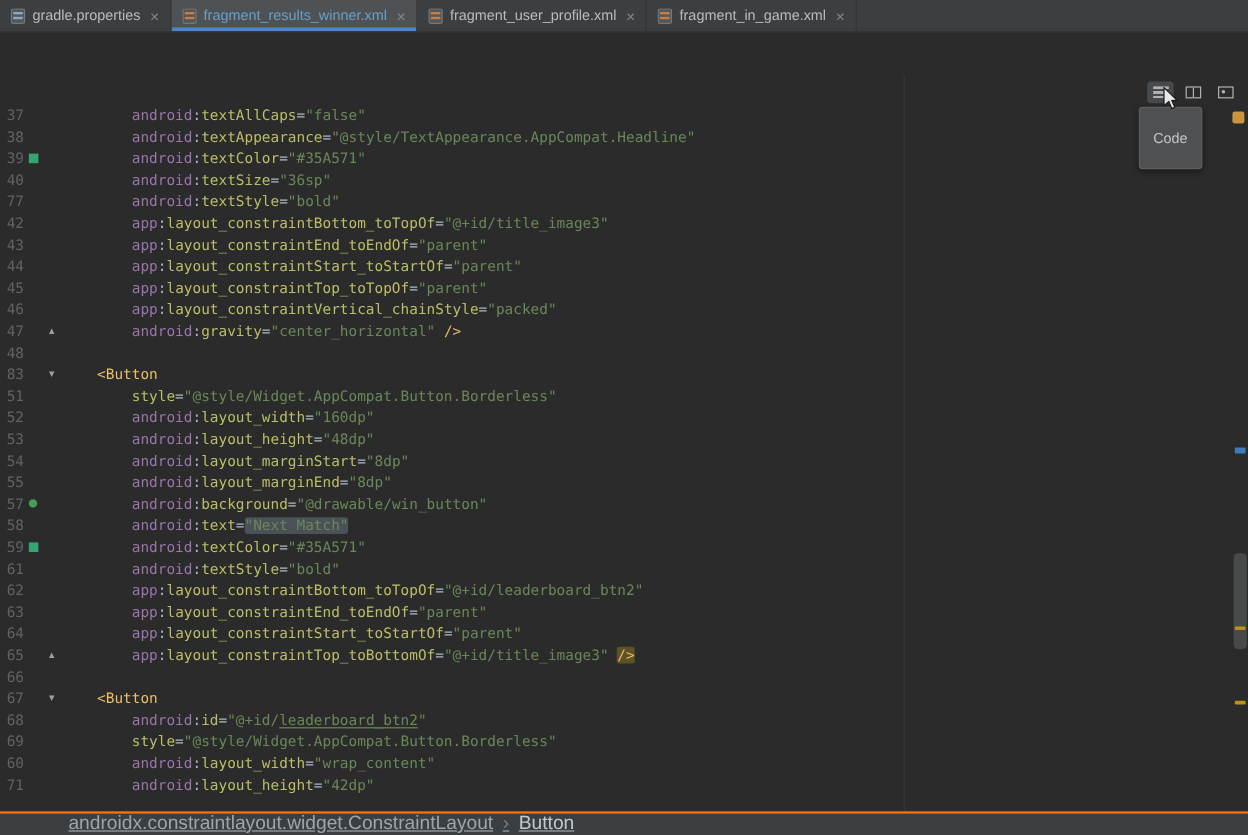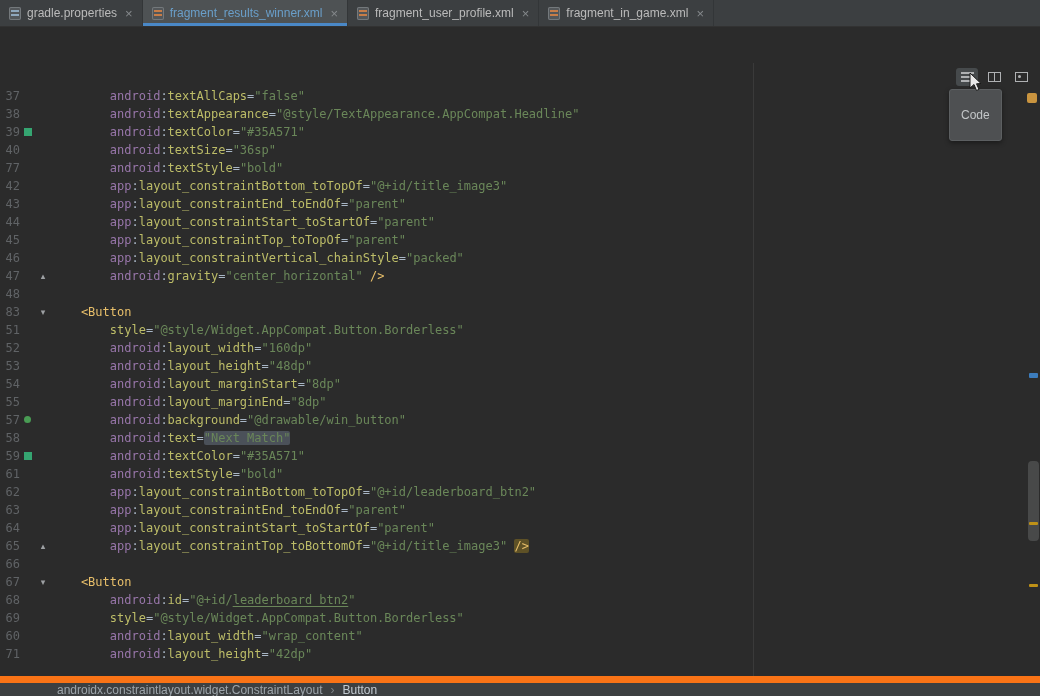--- a/index.html
+++ b/index.html
@@ -66,23 +66,23 @@
 
   
   .scrollbar { position:absolute; top:0; right:0; bottom:0; width:13px; z-index:4; }
   .analysis-indicator { position:absolute; top:30px; right:3px; width:10px; height:10px;
              border-radius:2px; background:var(--indicator,#c9943f); }
   .sb-thumb { position:absolute; left:1px; right:1px; top:398px; height:80px;
              background:rgba(140,142,144,0.30); border-radius:4px; }
   .stripe-mark { position:absolute; right:2px; width:9px; border-radius:1px; }
 
   
-  .breadcrumbs { height:20px; flex:none; background:var(--breadcrumb_bg,#3c3f41); border-top:7px solid #f97316;
-             display:flex; align-items:center; padding-left:57px; gap:8px; font-size:12px;
-             color:var(--breadcrumb_text,#9da5ab); }
+  .breadcrumbs { height:20px; flex:none; background:var(--breadcrumb_bg,#3c3f41); border-top:2px solid #f97316;
+             display:flex; align-items:center; padding-left:57px; gap:8px; font-size:16px;
+             color:var(--breadcrumb_text,#9da5ab);text-decoration:underline; }
   .crumb-current { color:var(--breadcrumb_current,#c2cad1); }
   .crumb-sep { color:#7c8185; }
 </style>
 </head>
 <body>
 
 <div class="ide">
 
   <div class="tabbar" id="tabbar">
       <div class="tab">

